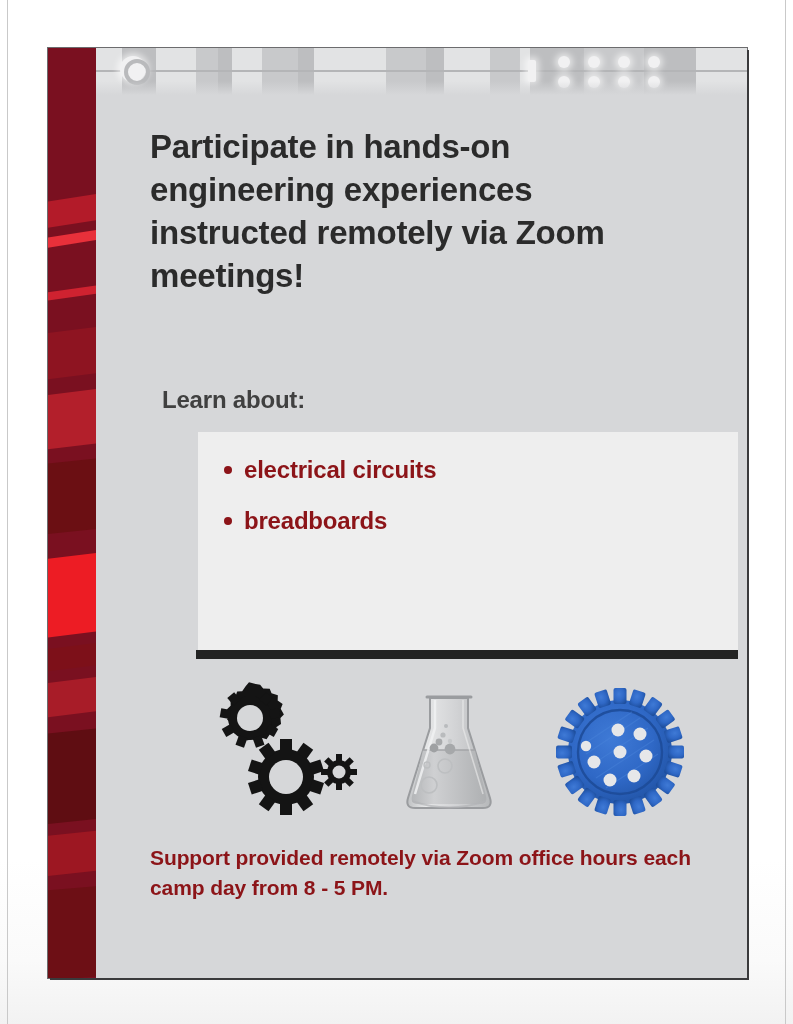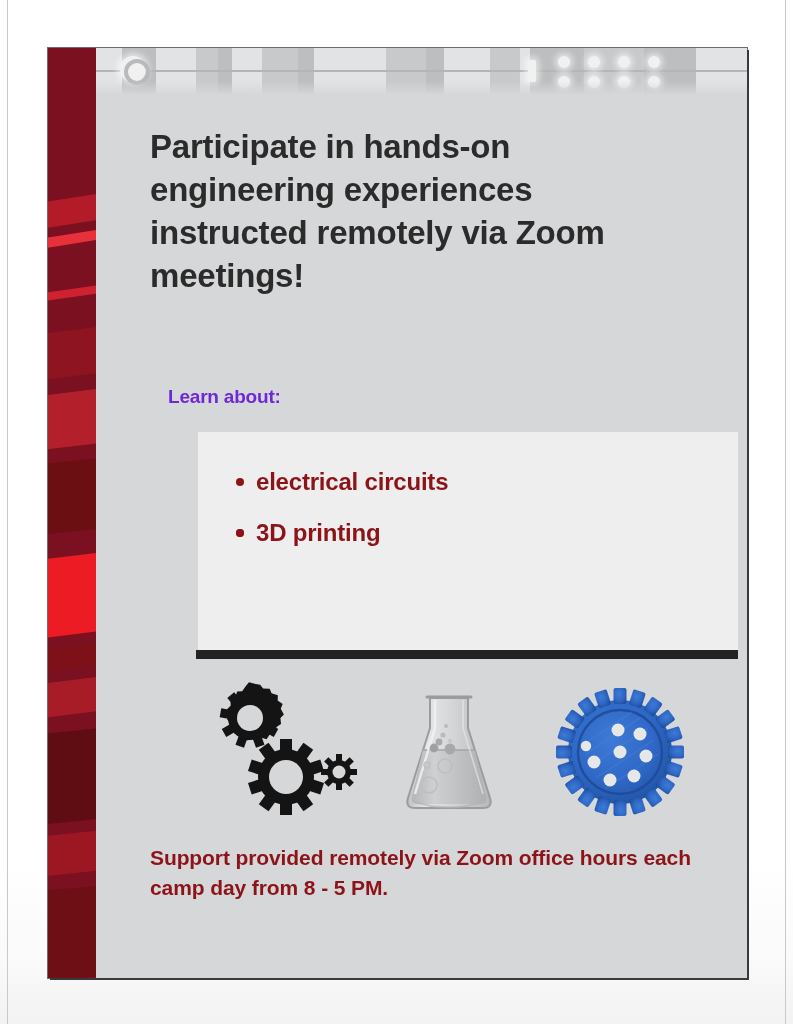--- a/index.html
+++ b/index.html
@@ -130,39 +130,39 @@
     font-size: 33px;
     font-weight: bold;
     line-height: 1.30;
     color: #2b2b2b;
     letter-spacing: -0.2px;
   }
 
   
   .learn-label {
     position: absolute;
-    left: 72px;
+    left: 66px;
     top: 338px;
-    font-size: 19px;
+    font-size: 24px;
     font-weight: bold;
-    color: #6d28d9;
+    color: #404040;
     letter-spacing: -0.2px;
   }
 
   .bullet-card {
     position: absolute;
     left: 102px;
     top: 384px;
     width: 540px;
     height: 218px;
     background: #eeeeee;
   }
   .bullet-list {
     list-style: none;
-    margin: 16px;
+    margin: 4px;
     padding: 22px 0 0 42px;
   }
   .bullet-list li {
     position: relative;
     font-size: 24px;
     font-weight: bold;
     color: #8c1418;
     line-height: 1;
     margin-bottom: 27px;
     letter-spacing: -0.2px;
@@ -277,24 +277,21 @@
       <div class="learn-label">Learn about:</div>
 
       <div class="bullet-card">
         <ul class="bullet-list">
           <li>
             <span class="dot"></span>
             <span>electrical circuits</span>
           </li>
           <li>
             <span class="dot"></span>
-          </li>
-          <li>
-            <span class="dot"></span>
-            <span>3D printing</span>
+            <span>breadboards</span>
           </li>
         </ul>
       </div>
 
       <div class="divider-bar"></div>
 
       <div class="icon-row">
 
         <div class="icon-slot slot-gears">
           <svg viewBox="0 0 170 140" width="170" height="140" aria-hidden="true">

